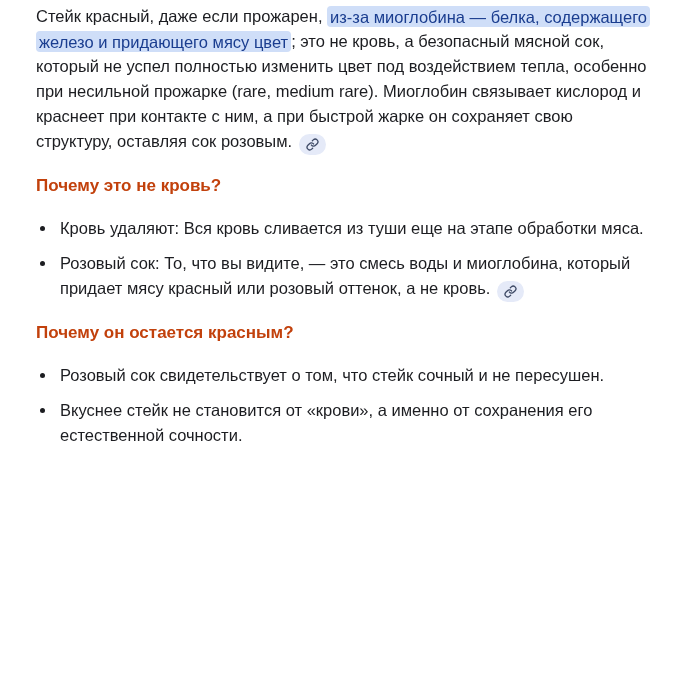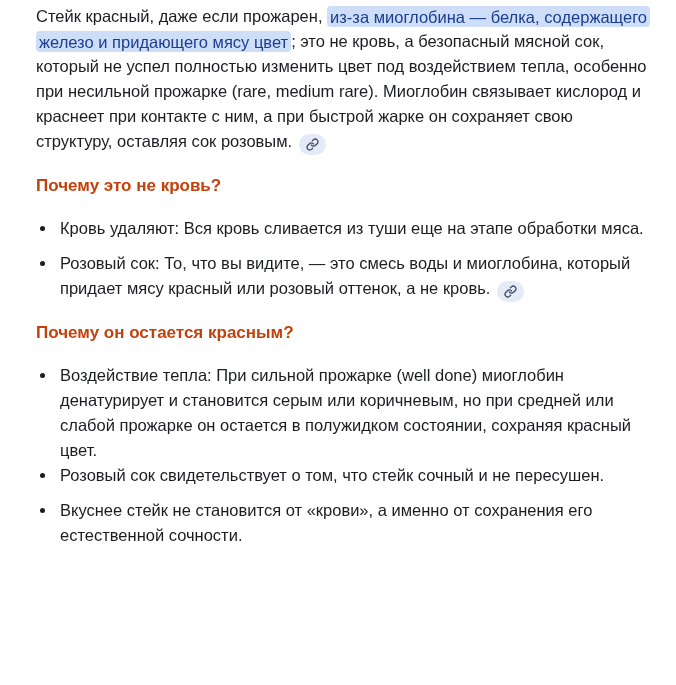--- a/index.html
+++ b/index.html
@@ -84,20 +84,19 @@
         <li><b>Кровь удаляют:</b><span> Вся кровь сливается из туши еще на этапе обработки мяса.</span></li>
         <li><b>Розовый сок:</b><span> То, что вы видите, — это смесь воды и миоглобина, который придает мясу красный или розовый оттенок, а не кровь.</span><span class="cite-chip">
             <svg width="13" height="13" viewBox="0 0 24 24" fill="none" stroke="currentColor" stroke-width="2.4" stroke-linecap="round" stroke-linejoin="round">
               <path d="M10 13a5 5 0 0 0 7.54.54l3-3a5 5 0 0 0-7.07-7.07l-1.72 1.71"></path>
               <path d="M14 11a5 5 0 0 0-7.54-.54l-3 3a5 5 0 0 0 7.07 7.07l1.71-1.71"></path>
             </svg>
           </span></li>
       </ul>
       <h3>Почему он остается красным?</h3>
       <ul>
-        <li><b>Воздействие тепла:</b><span> При сильной прожарке (well done) миоглобин денатурирует и становится серым или коричневым, но при средней или слабой прожарке он остается в полужидком состоянии, сохраняя красный цвет.</span></li>
       </ul>
       <ul>
         <li><span>Розовый сок свидетельствует о том, что стейк сочный и не пересушен.</span></li>
         <li><span>Вкуснее стейк не становится от «крови», а именно от сохранения его естественной сочности.</span></li>
       </ul>
     </div>
 </article>
 
 </body></html>

